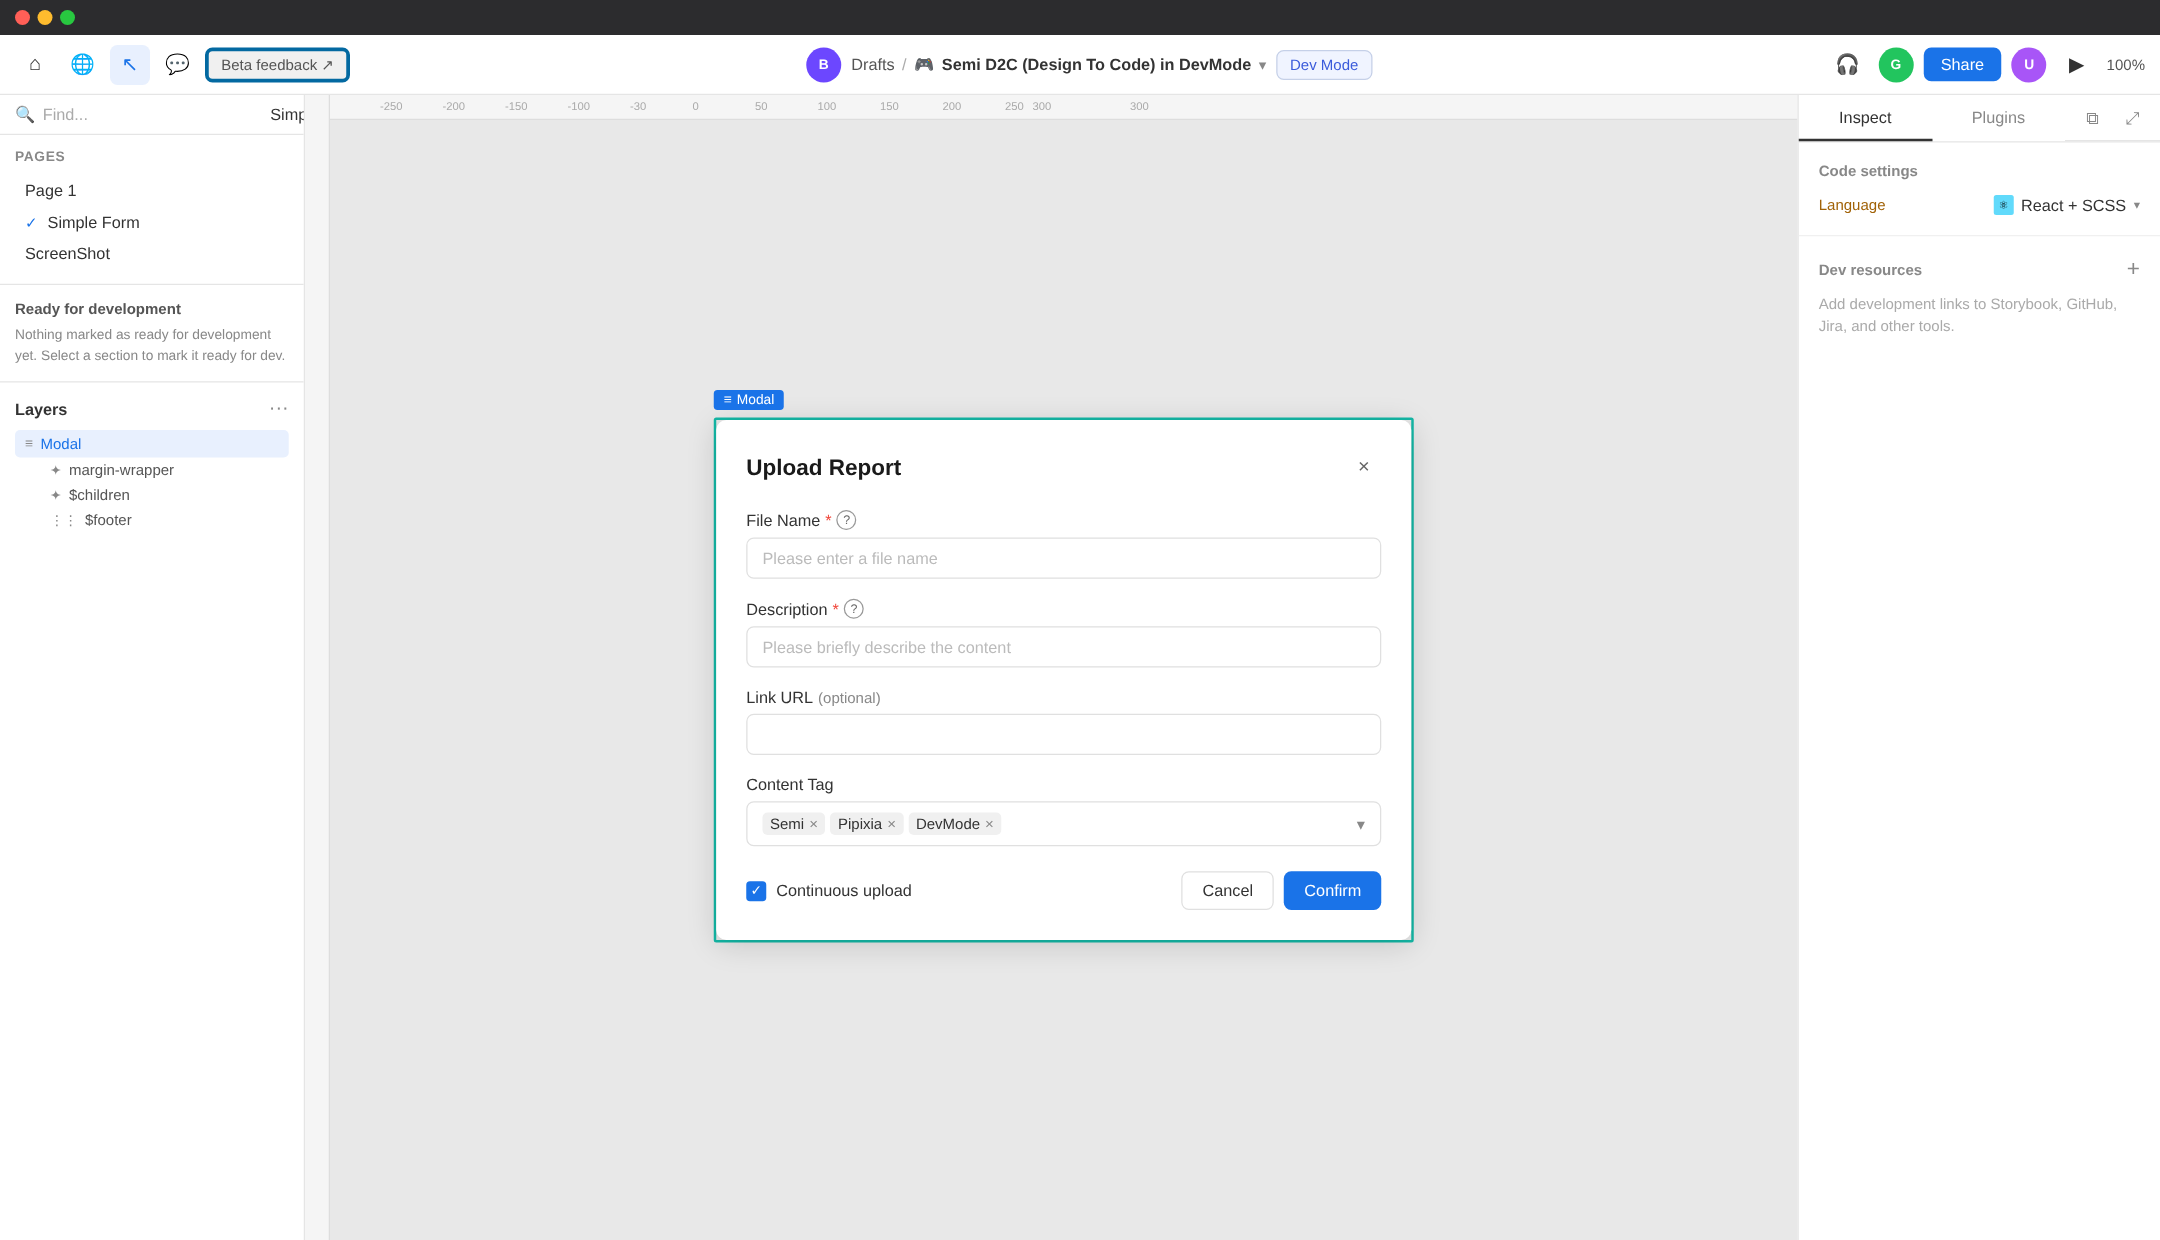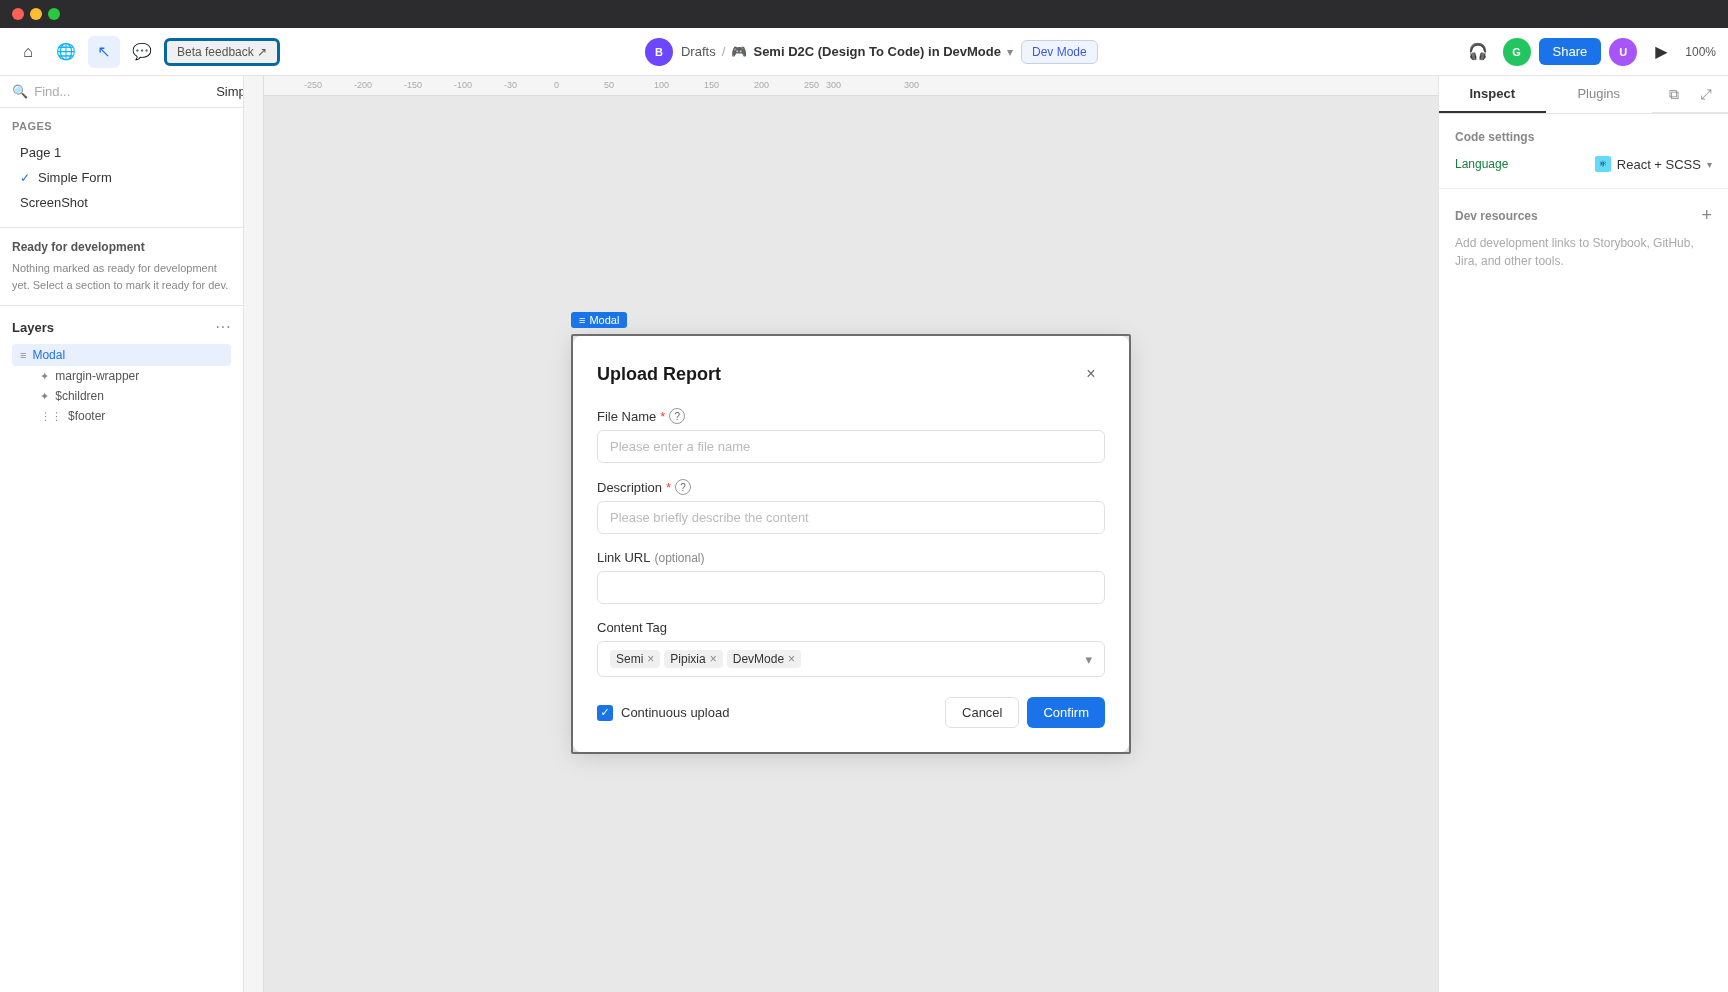--- a/index.html
+++ b/index.html
@@ -62,21 +62,21 @@
     
     .canvas { flex: 1; background: #e8e8e8; position: relative; overflow: hidden; }
     .ruler-h { position: absolute; top: 0; left: 0; right: 0; height: 20px; background: #f5f5f5; border-bottom: 1px solid #ddd; display: flex; align-items: center; overflow: hidden; }
     .ruler-v { position: absolute; top: 0; left: 0; bottom: 0; width: 20px; background: #f5f5f5; border-right: 1px solid #ddd; }
 
     .canvas-content { position: absolute; top: 20px; left: 20px; right: 0; bottom: 0; display: flex; align-items: center; justify-content: center; }
 
     
     .modal-frame-wrapper { position: relative; }
     .modal-label { position: absolute; top: -22px; left: 0; background: #1a73e8; color: #fff; font-size: 11px; padding: 2px 8px; border-radius: 3px; display: flex; align-items: center; gap: 4px; white-space: nowrap; }
-    .modal-border { border: 2px solid #737373; border-radius: 2px; }
+    .modal-border { border: 2px solid #14b8a6; border-radius: 2px; }
 
     .modal-dialog { background: #ffffff; border-radius: 8px; width: 556px; padding: 24px; box-shadow: 0 4px 24px rgba(0,0,0,0.15); }
     .modal-header { display: flex; align-items: center; justify-content: space-between; margin-bottom: 20px; }
     .modal-title { font-size: 18px; font-weight: 600; color: #1a1a1a; }
     .modal-close { width: 28px; height: 28px; border-radius: 50%; border: none; background: transparent; cursor: pointer; display: flex; align-items: center; justify-content: center; font-size: 16px; color: #666; }
 
     .form-group { margin-bottom: 16px; }
     .form-label { font-size: 13px; font-weight: 500; color: #333; margin-bottom: 6px; display: flex; align-items: center; gap: 4px; }
     .required { color: #f04438; }
     .help-icon { width: 16px; height: 16px; border-radius: 50%; border: 1px solid #999; display: flex; align-items: center; justify-content: center; font-size: 10px; color: #666; cursor: pointer; }
@@ -94,21 +94,21 @@
     .checkbox-check { color: #fff; font-size: 11px; }
     .checkbox-label { font-size: 13px; color: #333; }
     .footer-btns { display: flex; gap: 8px; }
     .cancel-btn { padding: 7px 16px; border: 1px solid #e0e0e0; border-radius: 6px; background: #fff; font-size: 13px; color: #333; cursor: pointer; }
     .confirm-btn { padding: 7px 16px; border: none; border-radius: 6px; background: #1a73e8; font-size: 13px; color: #fff; font-weight: 500; cursor: pointer; }
 
     
     .right-panel { width: 290px; background: #ffffff; border-left: 1px solid #e5e5e5; display: flex; flex-direction: column; }
     .right-tabs { display: flex; border-bottom: 1px solid #e5e5e5; }
     .right-tab { flex: 1; padding: 10px; text-align: center; font-size: 13px; color: #888; cursor: pointer; border-bottom: 2px solid transparent; }
-    .right-tab.active { color: #333; border-bottom-color: #333; font-weight: 700; }
+    .right-tab.active { color: #333; border-bottom-color: #333; font-weight: 400; }
     .right-tab-icons { display: flex; align-items: center; gap: 6px; padding: 8px 12px; border-bottom: 1px solid #e5e5e5; justify-content: flex-end; }
     .right-tab-icon { width: 28px; height: 28px; display: flex; align-items: center; justify-content: center; color: #888; cursor: pointer; border-radius: 4px; font-size: 14px; }
 
     .right-section { padding: 16px; border-bottom: 1px solid #f0f0f0; }
     .right-section-title { font-size: 12px; font-weight: 600; color: #888; margin-bottom: 12px; }
     .lang-selector { display: flex; align-items: center; gap: 6px; }
     .lang-logo { width: 16px; height: 16px; background: #61dafb; border-radius: 2px; display: flex; align-items: center; justify-content: center; font-size: 9px; color: #000; }
     .lang-text { font-size: 13px; color: #333; }
     .lang-arrow { font-size: 10px; color: #888; }
 
@@ -336,21 +336,21 @@
       </div>
       <div class="right-tab-icons" style="display:flex;align-items:center;gap:4px;padding:0 8px;">
         <div class="right-tab-icon">⧉</div>
         <div class="right-tab-icon">⤢</div>
       </div>
     </div>
 
     <div class="right-section">
       <div class="right-section-title">Code settings</div>
       <div style="display:flex;align-items:center;justify-content:space-between">
-        <span style="font-size:12px;color:#15803d">Language</span>
+        <span style="font-size:12px;color:#a16207">Language</span>
         <div class="lang-selector">
           <div class="lang-logo">⚛</div>
           <span class="lang-text">React + SCSS</span>
           <span class="lang-arrow">▾</span>
         </div>
       </div>
     </div>
 
     <div class="dev-resources-section">
       <div class="dev-resources-header">

